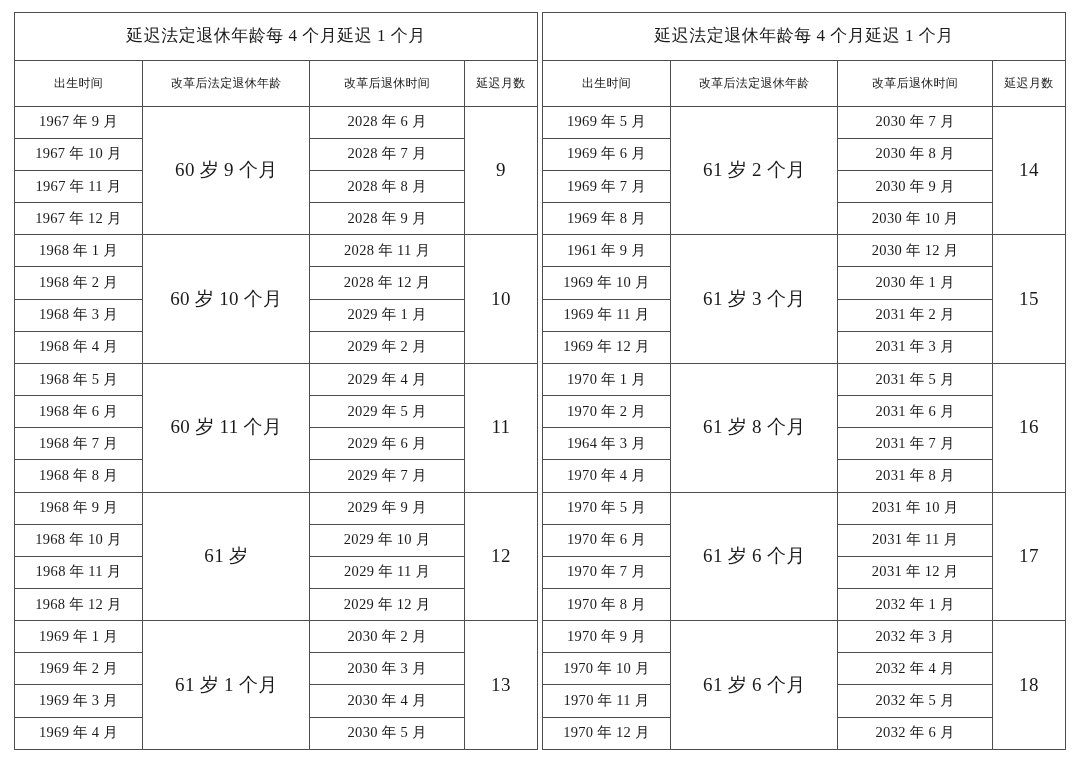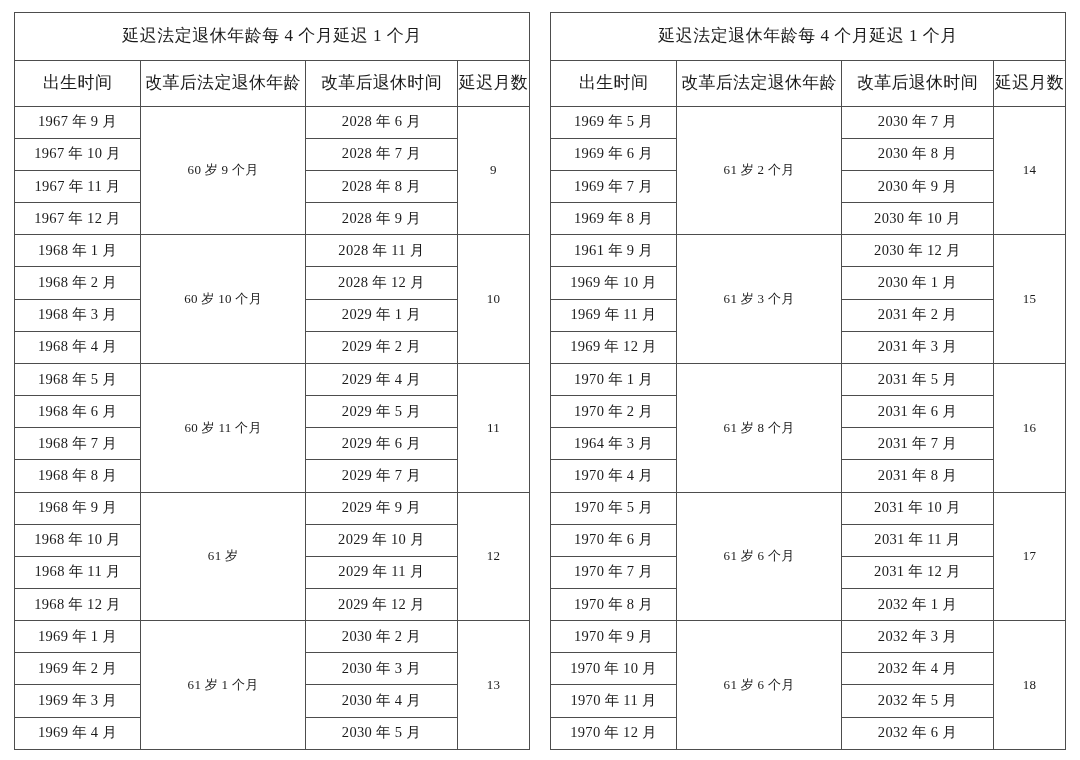--- a/index.html
+++ b/index.html
@@ -14,21 +14,21 @@
     color: #1a1a1a;
     overflow: hidden;
   }
   .page {
     width: 1080px;
     height: 760px;
     box-sizing: border-box;
     padding: 12px 14px 10px 14px;
     display: flex;
     flex-direction: row;
-    gap: 8px;
+    gap: 0px;
   }
   .table-wrap {
     flex: 1 1 50%;
     display: flex;
     flex-direction: column;
   }
   table.sched {
     width: 100%;
     height: 100%;
     border-collapse: collapse;
@@ -43,30 +43,30 @@
     line-height: 1.1;
   }
   .title-cell {
     height: 46px;
     font-size: 17px;
     font-weight: bold;
     letter-spacing: 0.5px;
   }
   .head-cell {
     height: 44px;
-    font-size: 17px;
+    font-size: 12px;
     letter-spacing: 0.3px;
   }
   .body-cell {
     height: 30.6px;
     font-size: 14.5px;
     letter-spacing: 0.3px;
   }
   .age-cell, .months-cell {
-    font-size: 13px;
+    font-size: 19px;
     font-family: Liberation Serif, serif;
   }
   
   col.c-birth { width: 24.5%; }
   col.c-age   { width: 32%; }
   col.c-ret   { width: 29.5%; }
   col.c-delay { width: 14%; }
 
   .spacer {
     width: 4px;

